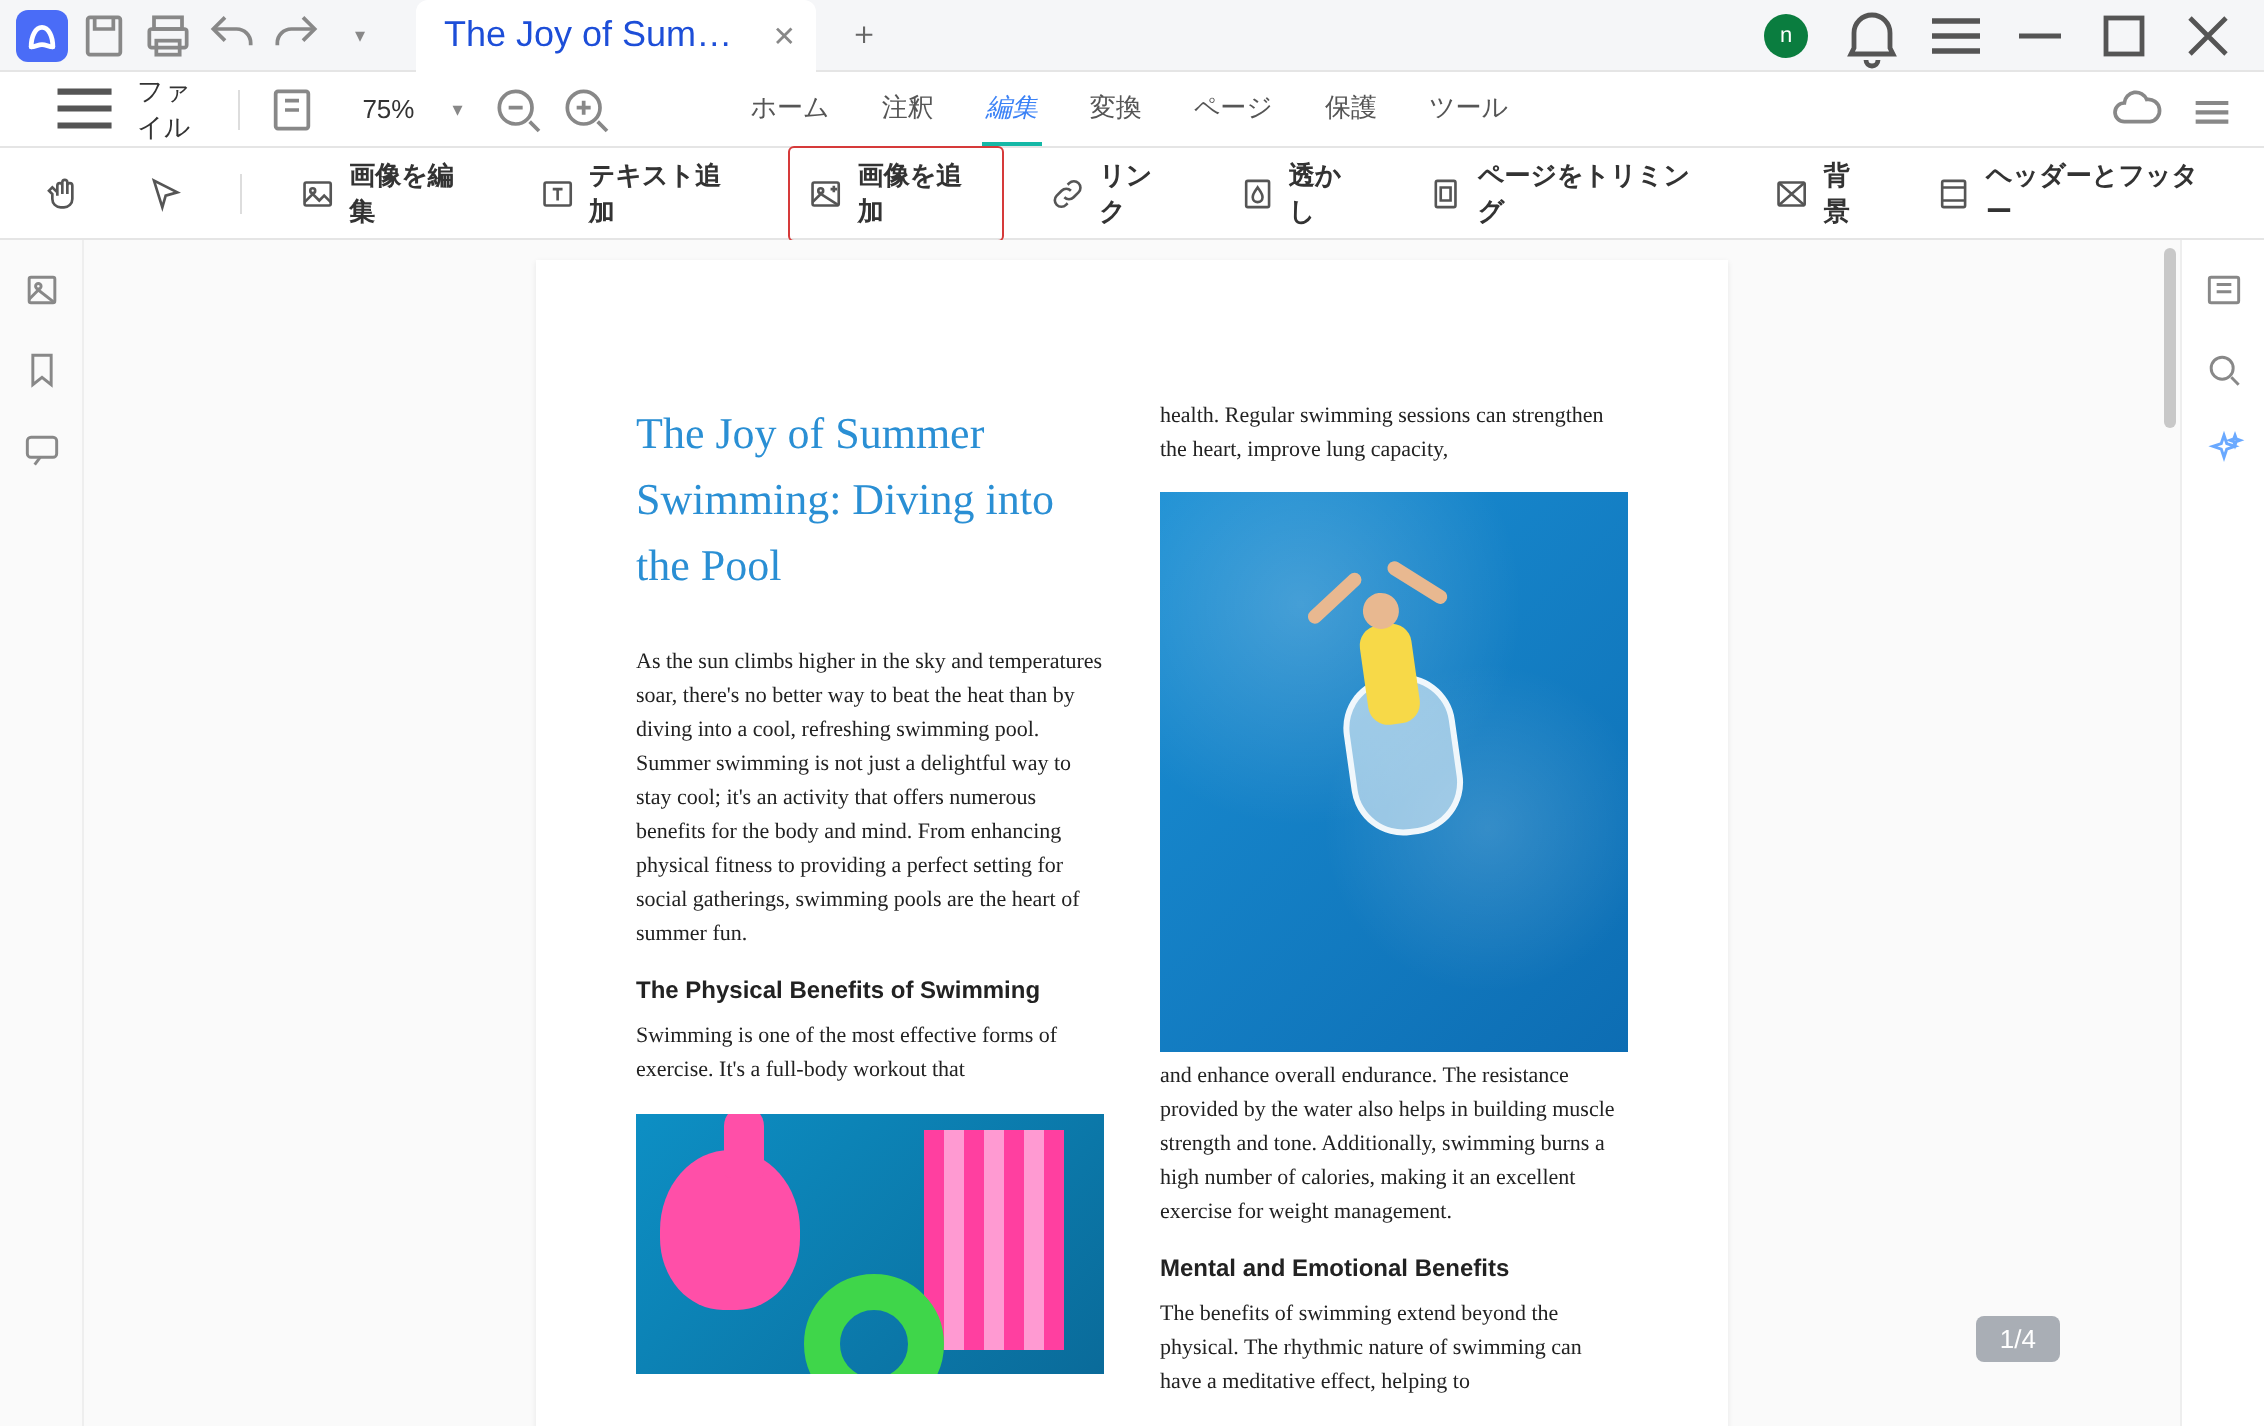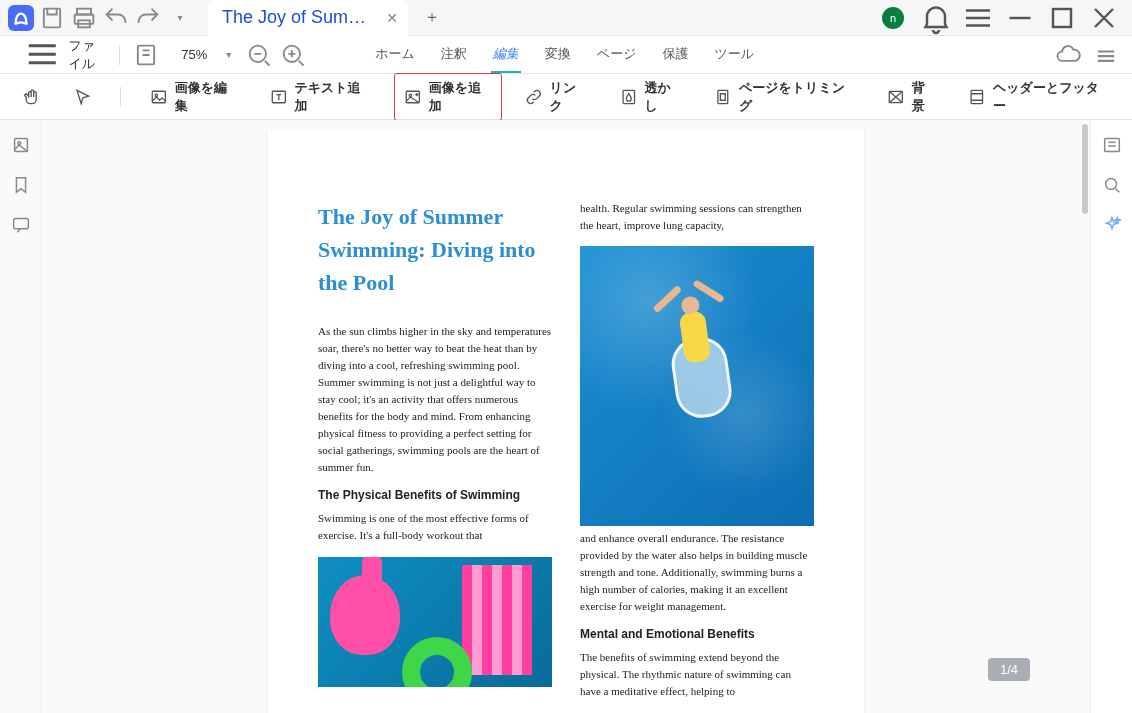--- a/index.html
+++ b/index.html
@@ -39,21 +39,21 @@
 
 .main { display: flex; height: calc(713px - 36px - 38px - 46px); }
 .leftbar { width: 42px; background: #fafafa; border-right: 1px solid #eee; display: flex; flex-direction: column; align-items: center; gap: 18px; padding-top: 14px; }
 .leftbar .side-icon { color: #888; cursor: pointer; width: 22px; height: 22px; display: flex; align-items: center; justify-content: center; }
 .rightbar { width: 42px; background: #fff; border-left: 1px solid #eee; display: flex; flex-direction: column; align-items: center; gap: 18px; padding-top: 14px; position: relative; }
 .rightbar .side-icon { color: #888; cursor: pointer; width: 22px; height: 22px; display: flex; align-items: center; justify-content: center; }
 
 .canvas-wrap { flex: 1; background: #fafafa; overflow: auto; display: flex; justify-content: center; padding-top: 10px; position: relative; }
 .page { width: 596px; min-height: 780px; background: #fff; box-shadow: 0 1px 3px rgba(0,0,0,0.08); padding: 70px 50px 40px 50px; position: relative; }
 .doc-columns { column-count: 2; column-gap: 28px; font-family: Georgia, serif; }
-.doc-title { font-size: 22px; font-weight: bold; color: #2a8fd4; line-height: 1.5; margin-bottom: 24px; font-family: Georgia, serif; }
+.doc-title { font-size: 22px; font-weight: normal; color: #2a8fd4; line-height: 1.5; margin-bottom: 24px; font-family: Georgia, serif; }
 .doc-p { font-size: 11px; line-height: 1.55; margin-bottom: 12px; color: #222; }
 .doc-h2 { font-size: 12px; font-weight: bold; margin: 10px 0 8px; color: #222; font-family: Arial, sans-serif; }
 .doc-img { width: 100%; display: block; margin: 4px 0; }
 .pool-img { height: 280px; background: linear-gradient(135deg, #1a8fd4 0%, #0d6db3 100%); position: relative; overflow: hidden; }
 .pool-img::before { content: ""; position: absolute; inset: 0; background: radial-gradient(circle at 30% 20%, rgba(255,255,255,0.2) 0%, transparent 40%), radial-gradient(circle at 70% 60%, rgba(255,255,255,0.15) 0%, transparent 35%); }
 .float-img { height: 130px; background: linear-gradient(135deg, #0d8fc4 0%, #0a6b9a 100%); position: relative; overflow: hidden; }
 .flamingo { position: absolute; left: 12px; top: 18px; width: 70px; height: 80px; background: #ff4fa8; border-radius: 50% 50% 45% 45%; }
 .flamingo::after { content: ""; position: absolute; top: -22px; left: 32px; width: 20px; height: 36px; background: #ff4fa8; border-radius: 12px 12px 4px 4px; }
 .stripes { position: absolute; right: 20px; top: 8px; width: 70px; height: 110px; background: repeating-linear-gradient(90deg, #ff3fa0 0 10px, #ff9ad2 10px 20px); }
 .ring { position: absolute; right: 80px; bottom: -20px; width: 70px; height: 70px; border: 18px solid #3fd64a; border-radius: 50%; }

